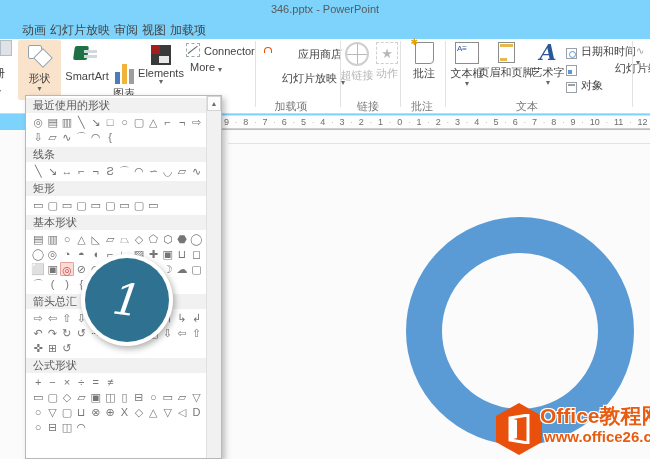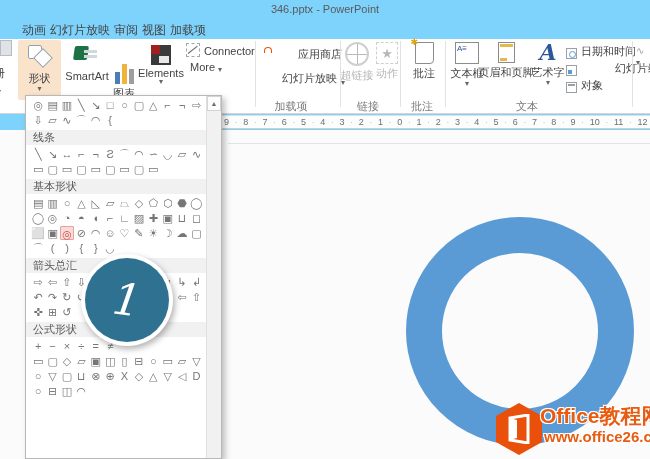--- a/index.html
+++ b/index.html
@@ -298,20 +298,21 @@
           <path d="M4 4 L11 6 L11 24 L4 26 Z" fill="#ffffff"></path>
         </svg>
       </div>
       <div class="wm-text1">Office教程网</div>
       <div class="wm-text2">www.office26.com</div>
     </div>
   </div>
 
   <div class="shapes-panel">
     <div class="panel-content">
+      <div class="sec-header" style="margin-top:1px;">最近使用的形状</div>
       <div class="grow">
           <span class="g">◎</span>
           <span class="g">▤</span>
           <span class="g">▥</span>
           <span class="g">╲</span>
           <span class="g">↘</span>
           <span class="g">□</span>
           <span class="g">○</span>
           <span class="g">▢</span>
           <span class="g">△</span>
@@ -337,20 +338,21 @@
           <span class="g">¬</span>
           <span class="g">Ƨ</span>
           <span class="g">⌒</span>
           <span class="g">◠</span>
           <span class="g">∽</span>
           <span class="g">◡</span>
           <span class="g">▱</span>
           <span class="g">∿</span>
         </div>
 
+      <div class="sec-header">矩形</div>
       <div class="grow">
           <span class="g">▭</span>
           <span class="g">▢</span>
           <span class="g">▭</span>
           <span class="g">▢</span>
           <span class="g">▭</span>
           <span class="g">▢</span>
           <span class="g">▭</span>
           <span class="g">▢</span>
           <span class="g">▭</span>

